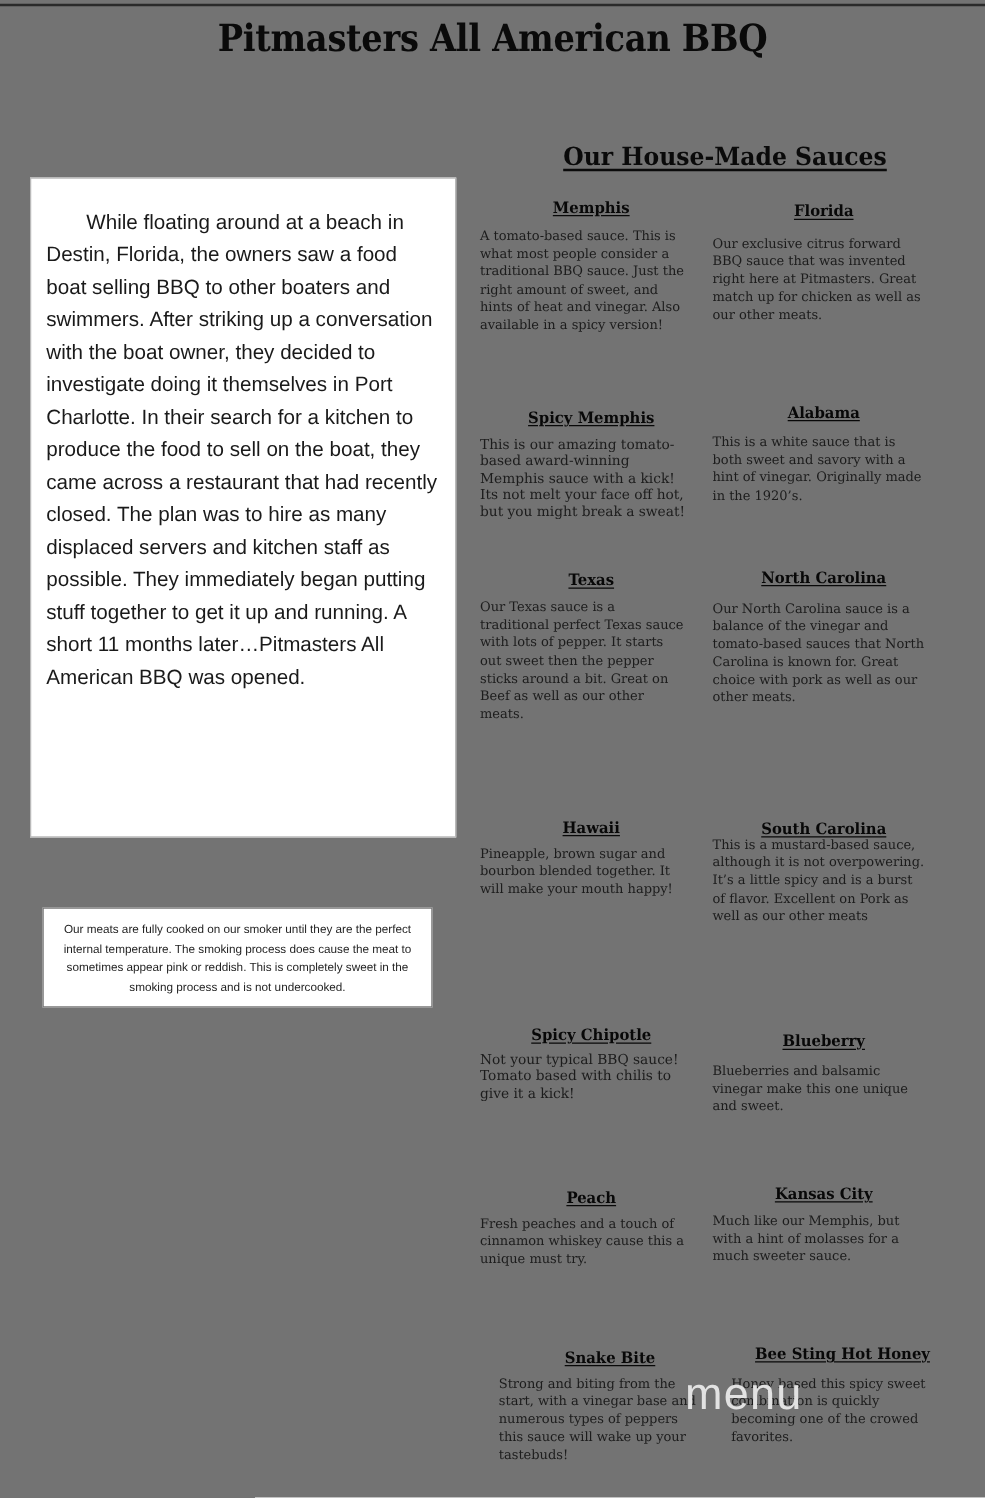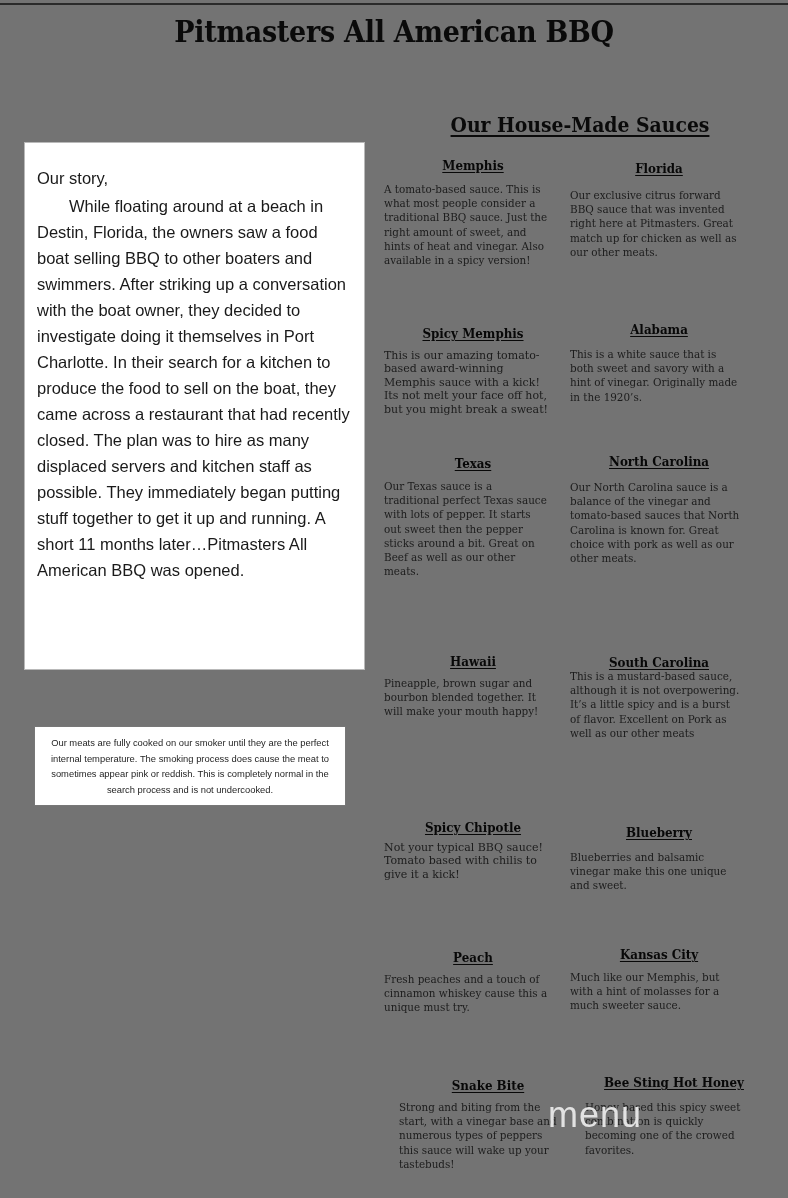--- a/index.html
+++ b/index.html
@@ -159,27 +159,26 @@
 <body>
 
 <div class="page">
 
   <div class="top-rule"></div>
 
   <div class="main-title">Pitmasters All American BBQ</div>
 
   <div class="story-box">
     <div class="story-inner">
-      <p class="story-lead">Our story,</p>
       <p class="story-body">While floating around at a beach in Destin, Florida, the owners saw a food boat selling BBQ to other boaters and swimmers. After striking up a conversation with the boat owner, they decided to investigate doing it themselves in Port Charlotte. In their search for a kitchen to produce the food to sell on the boat, they came across a restaurant that had recently closed. The plan was to hire as many displaced servers and kitchen staff as possible. They immediately began putting stuff together to get it up and running. A short 11 months later…Pitmasters All American BBQ was opened.</p>
     </div>
   </div>
 
   <div class="disclaimer-box">
-    <p class="disclaimer-text">Our meats are fully cooked on our smoker until they are the perfect internal temperature. The smoking process does cause the meat to sometimes appear pink or reddish. This is completely normal in the search process and is not undercooked.</p>
+    <p class="disclaimer-text">Our meats are fully cooked on our smoker until they are the perfect internal temperature. The smoking process does cause the meat to sometimes appear pink or reddish. This is completely sweet in the smoking process and is not undercooked.</p>
   </div>
 
   <div class="sauces-heading">Our House-Made Sauces</div>
 
   <div class="sauce-grid" id="sauce-grid">
       <div class="sauce-row" style="position: absolute; top: 0px; left: 0px; height: 1px;">
         <div class="sauce-cell col-left" style="top: 0px;">
           <div class="sauce-name" style="position: absolute; top: 0px; left: 0px; width: 178px;">Memphis</div>
           <div class="sauce-desc" style="position: absolute; top: 24px; left: 0px; width: 166px;">A tomato-based sauce. This is what most people consider a traditional BBQ sauce. Just the right amount of sweet, and hints of heat and vinegar. Also available in a spicy version!</div>
         </div>

